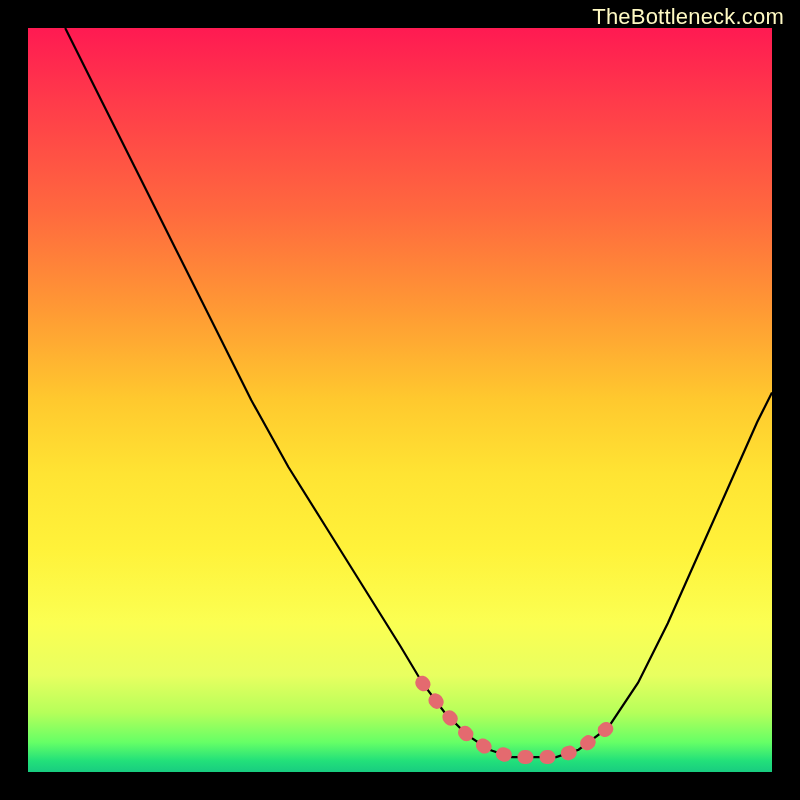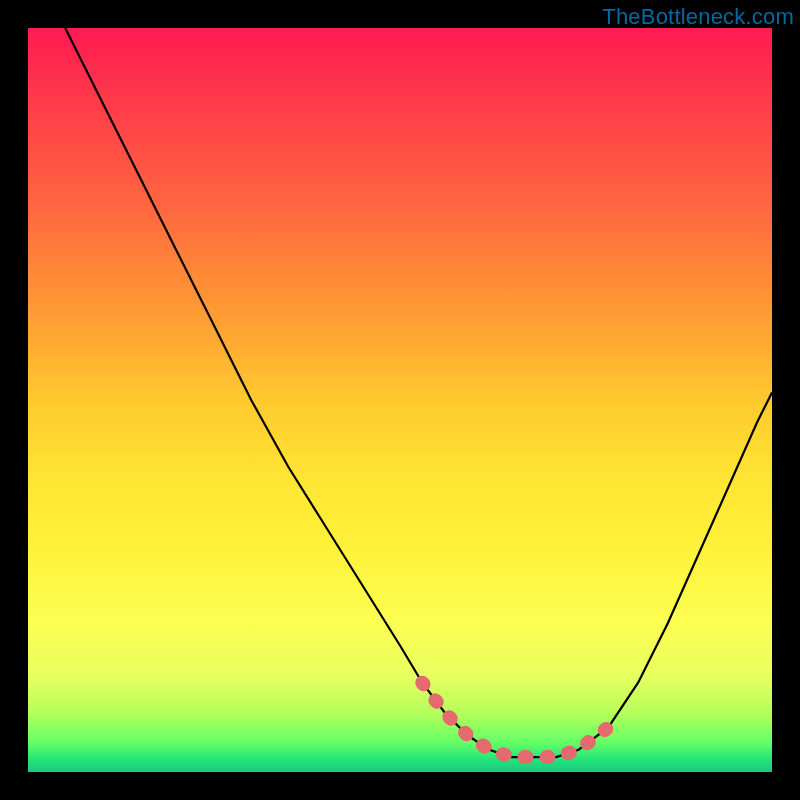--- a/index.html
+++ b/index.html
@@ -39,22 +39,22 @@
       #e8ff60 87%,
       #b6ff5a 92%,
       #66ff66 96%,
       #22e07a 98.5%,
       #18cc80 100%
     );
   }
   .watermark {
     position: absolute;
     top: 4px;
-    right: 6px;
-    color: #0369a1;
+    right: 16px;
+    color: #fef9c3;
     font-size: 22px;
     font-weight: 500;
     letter-spacing: 0.2px;
     user-select: none;
   }
   svg.curve {
     position: absolute;
     left: 0;
     top: 0;
     width: 744px;

